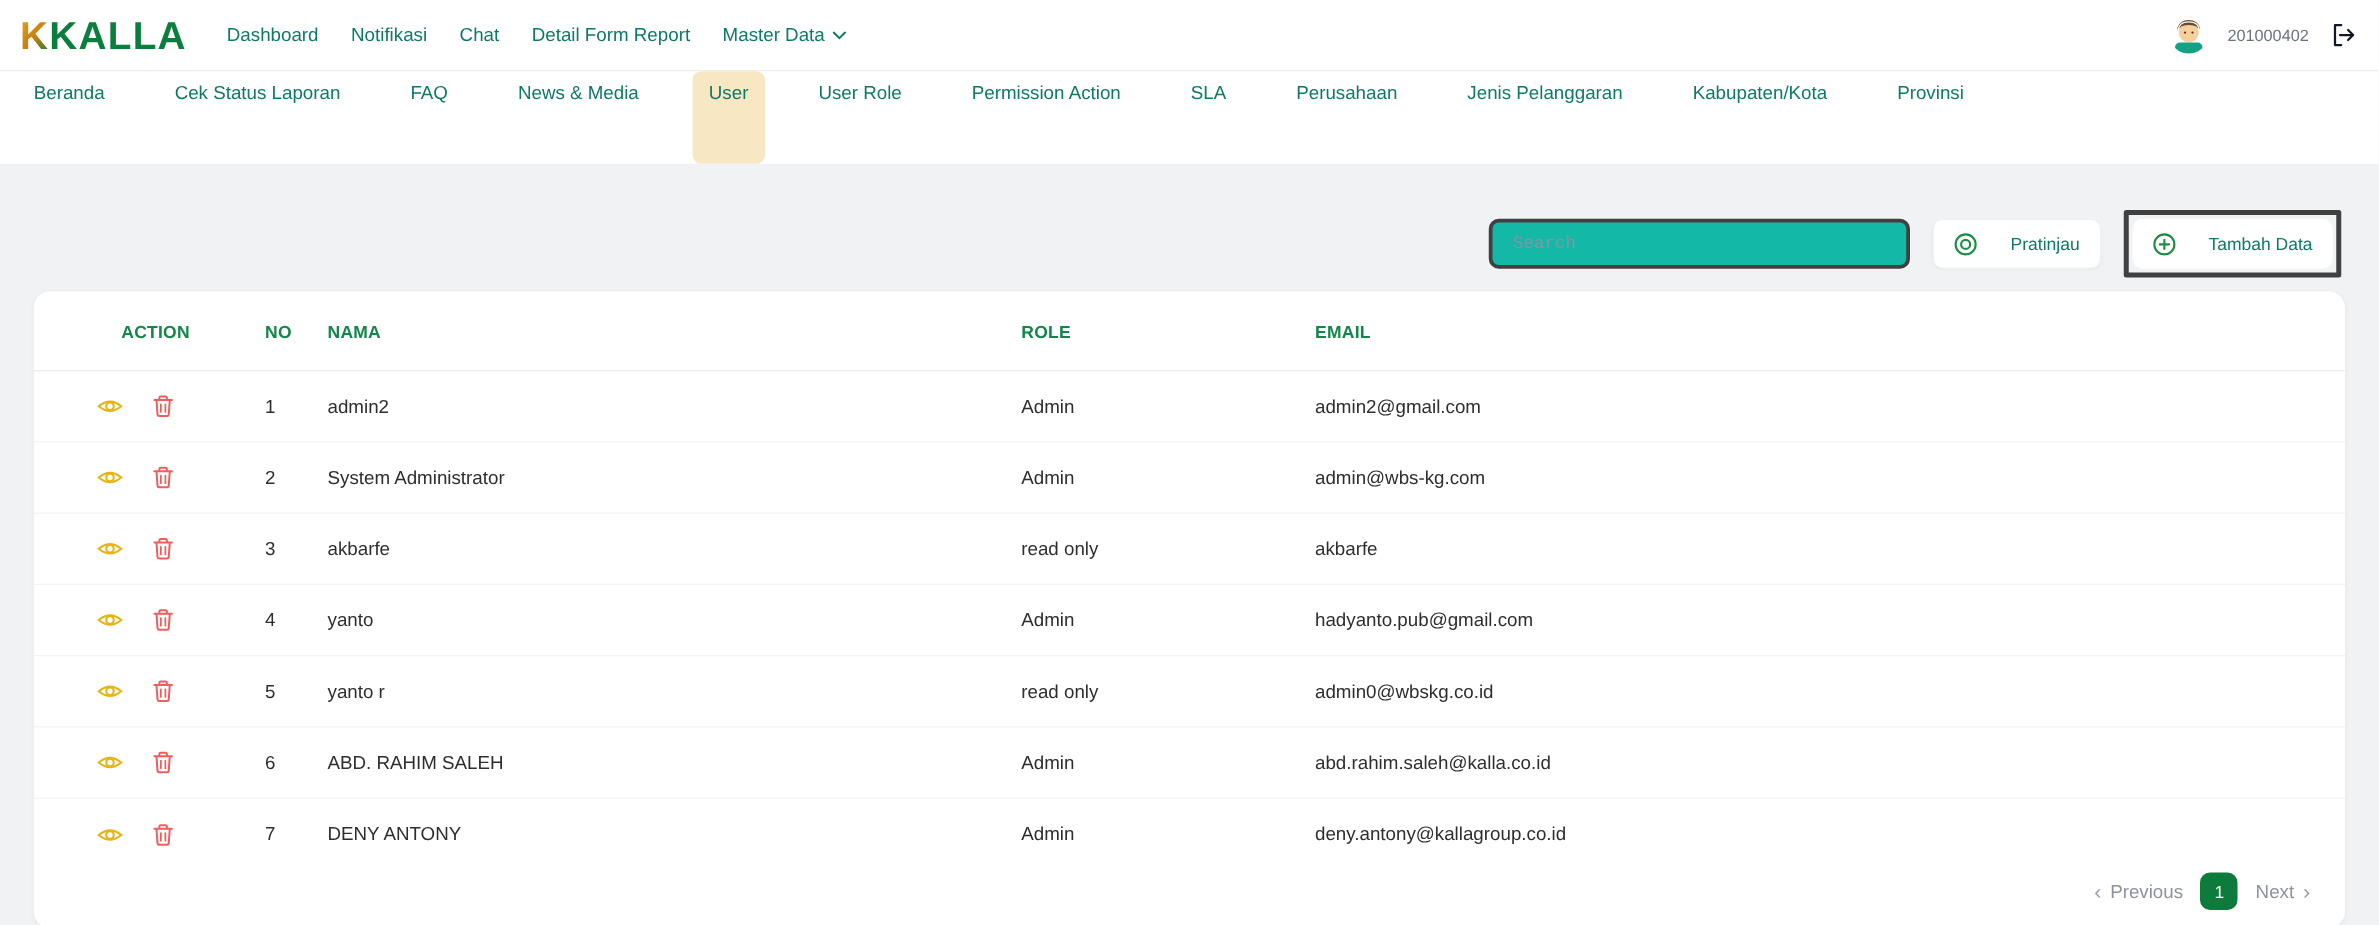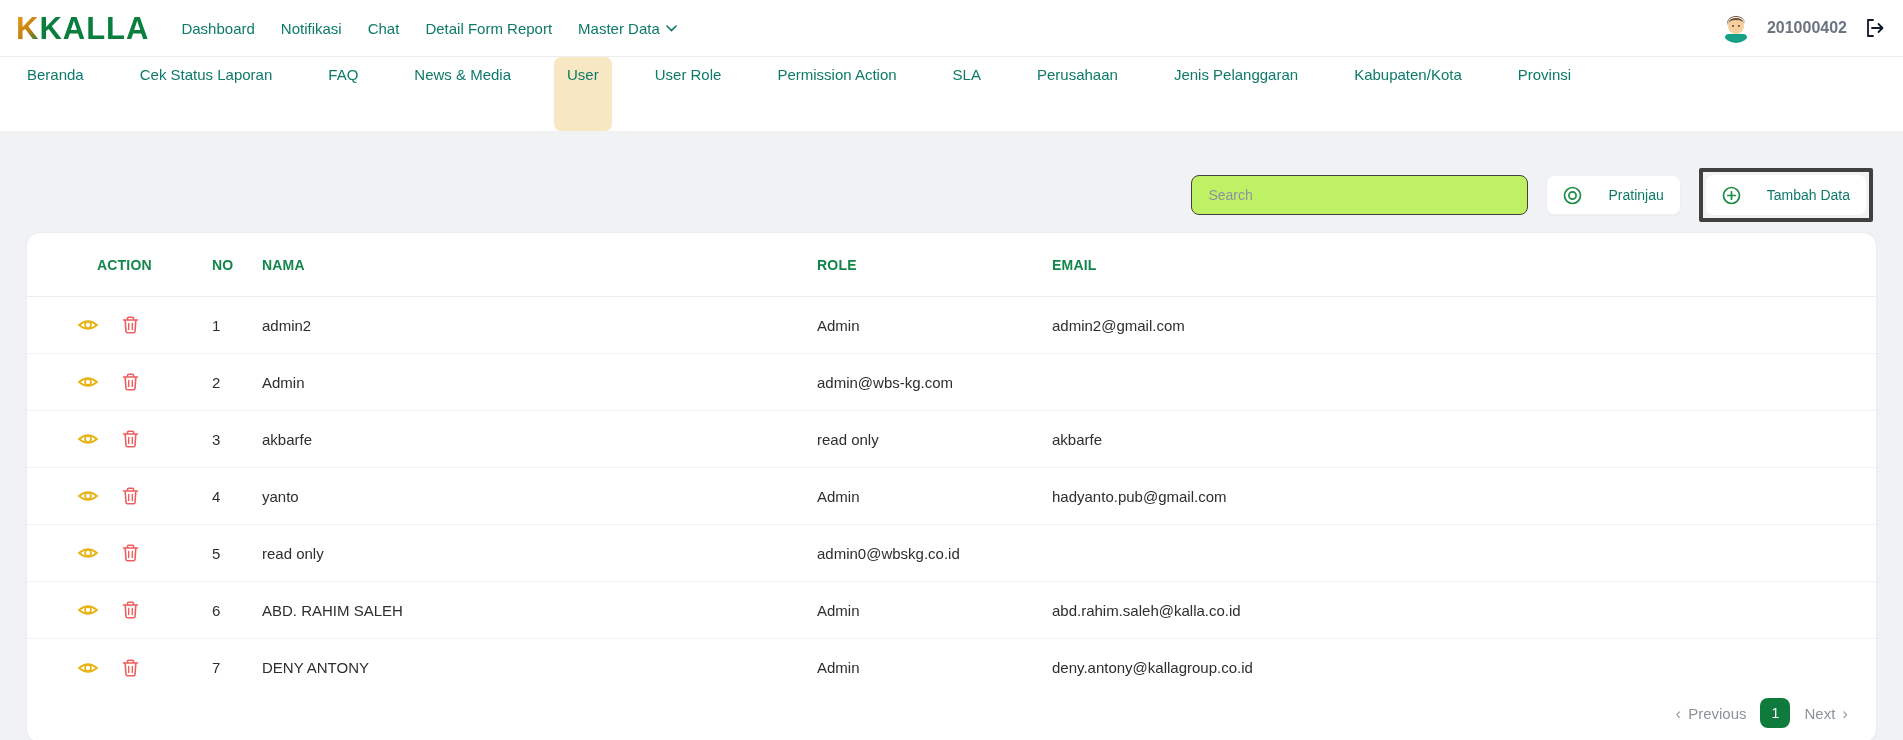--- a/index.html
+++ b/index.html
@@ -25,43 +25,43 @@
     -webkit-background-clip:text; background-clip:text; color:transparent;
   }
   .main-nav { display:flex; align-items:center; gap:26px;text-align:center; }
   .main-nav .nav-item {
     font-size:15px; color:#0d7a68; cursor:pointer; white-space:nowrap;
     display:flex; align-items:center; gap:6px;
   }
   .chevron-down { width:11px; height:7px; }
   .topbar-right { margin-left:auto; display:flex; align-items:center; gap:16px; }
   .avatar { width:30px; height:30px; border-radius:50%; overflow:hidden; background:#fde8d0; }
-  .user-id { font-size:16px; color:#6b7280;font-weight:bold; }
+  .user-id { font-size:13px; color:#6b7280; }
   .logout-icon { width:22px; height:22px; cursor:pointer; }
 
   
   .subnav {
     height:74px; background:#ffffff; display:flex; 
     padding:0 14px; gap:30px;
   }
   .subnav .sub-item {
     font-size:15px; color:#0d7a68; cursor:pointer; white-space:nowrap;
     padding:9px 13px; border-radius:7px;
   }
   .subnav .sub-item.active { background:#f7e7c3; }
 
   
   .toolbar {
     margin-top:41px; padding:0 30px; display:flex; justify-content:flex-end;
     align-items:center; gap:18px; height:46px;
   }
   .search-input {
-    width:337px; height:40px; background:#bef264; border:1px solid #404040;
+    width:337px; height:40px; background:#14b8a6; border:3px solid #404040;
     border-radius:8px; padding:0 16px; font-size:14px; color:#374151;
-    font-family:Liberation Sans, sans-serif; outline:none;
+    font-family:Liberation Mono, monospace; outline:none;
   }
   .search-input::placeholder { color:#8b93a0; }
   .btn {
     height:40px; background:#ffffff; border:1px solid #eef0f2; border-radius:8px;
     display:flex; align-items:center; gap:26px; padding:0 16px;
     font-size:14px; color:#0d7a68; cursor:pointer;
     box-shadow:0 1px 2px rgba(0,0,0,0.04);
     font-family:"Liberation Sans", sans-serif;
   }
   .btn svg { flex:0 0 auto; }
@@ -233,20 +233,21 @@
         <span class="icon-btn">
             <svg width="19" height="20" viewBox="0 0 19 20">
               <path d="M2.5 5 H16.5" stroke="#ef5e5e" stroke-width="1.6" stroke-linecap="round"></path>
               <path d="M6.5 5 V3.2 Q6.5 2.2 7.5 2.2 H11.5 Q12.5 2.2 12.5 3.2 V5" fill="none" stroke="#ef5e5e" stroke-width="1.6"></path>
               <path d="M4.2 5.5 L5 16.5 Q5.1 17.8 6.4 17.8 H12.6 Q13.9 17.8 14 16.5 L14.8 5.5" fill="none" stroke="#ef5e5e" stroke-width="1.6" stroke-linecap="round"></path>
               <path d="M7.7 8.5 V14.5 M11.3 8.5 V14.5" stroke="#ef5e5e" stroke-width="1.4" stroke-linecap="round"></path>
             </svg>
           </span>
       </div>
       <div>2</div>
+      <div>System Administrator</div>
       <div>Admin</div>
       <div>admin@wbs-kg.com</div>
     </div>
 
     <div class="tbl-row">
       <div class="action-cell">
         <span class="icon-btn">
             <svg width="22" height="22" viewBox="0 0 22 22">
               <path d="M2 11 Q11 3.5 20 11 Q11 18.5 2 11 Z" fill="none" stroke="#e7b416" stroke-width="1.7"></path>
               <circle cx="11" cy="11" r="3" fill="none" stroke="#e7b416" stroke-width="1.7"></circle>
@@ -301,20 +302,21 @@
         <span class="icon-btn">
             <svg width="19" height="20" viewBox="0 0 19 20">
               <path d="M2.5 5 H16.5" stroke="#ef5e5e" stroke-width="1.6" stroke-linecap="round"></path>
               <path d="M6.5 5 V3.2 Q6.5 2.2 7.5 2.2 H11.5 Q12.5 2.2 12.5 3.2 V5" fill="none" stroke="#ef5e5e" stroke-width="1.6"></path>
               <path d="M4.2 5.5 L5 16.5 Q5.1 17.8 6.4 17.8 H12.6 Q13.9 17.8 14 16.5 L14.8 5.5" fill="none" stroke="#ef5e5e" stroke-width="1.6" stroke-linecap="round"></path>
               <path d="M7.7 8.5 V14.5 M11.3 8.5 V14.5" stroke="#ef5e5e" stroke-width="1.4" stroke-linecap="round"></path>
             </svg>
           </span>
       </div>
       <div>5</div>
+      <div>yanto r</div>
       <div>read only</div>
       <div>admin0@wbskg.co.id</div>
     </div>
 
     <div class="tbl-row">
       <div class="action-cell">
         <span class="icon-btn">
             <svg width="22" height="22" viewBox="0 0 22 22">
               <path d="M2 11 Q11 3.5 20 11 Q11 18.5 2 11 Z" fill="none" stroke="#e7b416" stroke-width="1.7"></path>
               <circle cx="11" cy="11" r="3" fill="none" stroke="#e7b416" stroke-width="1.7"></circle>

